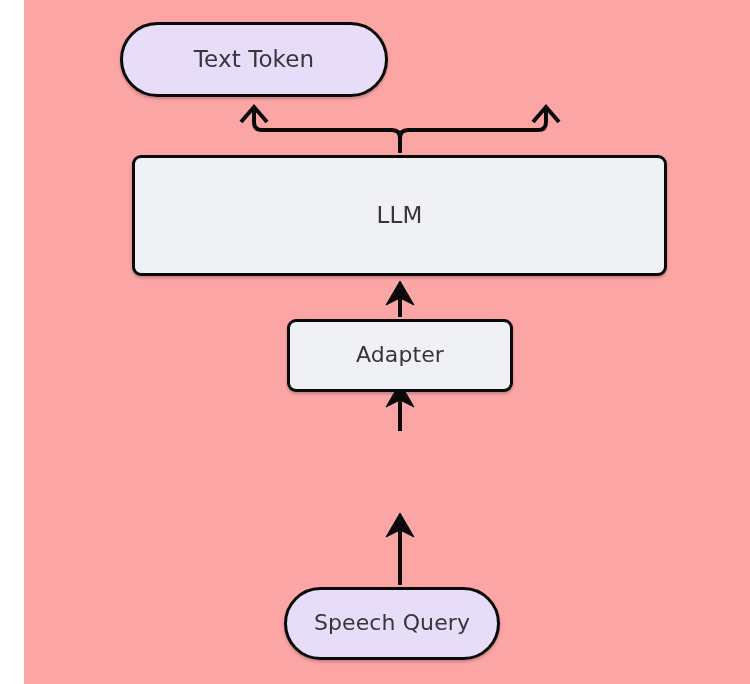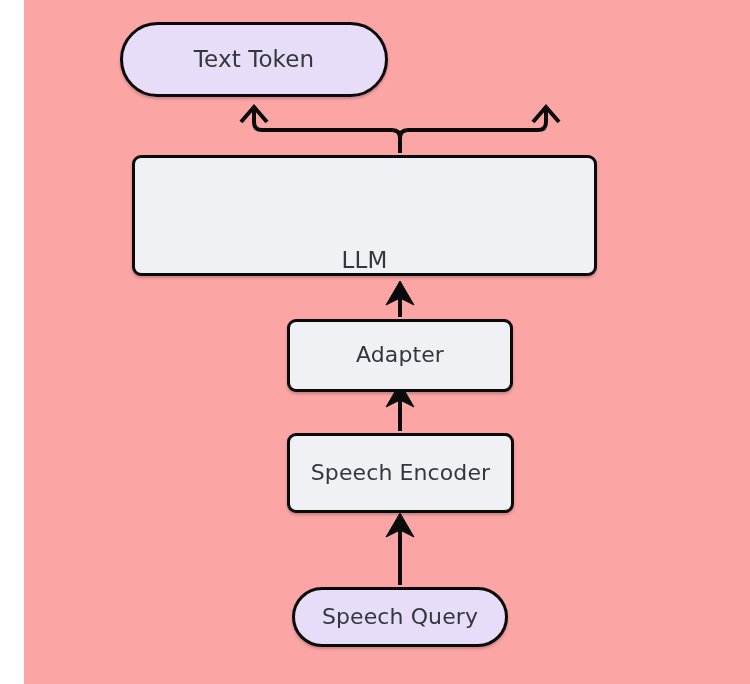--- a/index.html
+++ b/index.html
@@ -46,24 +46,24 @@
     background: #e7ddf8;
   }
   .rect {
     border-radius: 9px;
     background: #eff1f5;
   }
 
   
   #node-text-token   { left: 96px;  top: 22px;  width: 268px; height: 75px; }
   #node-speech-token { left: 395px; top: 22px;  width: 259px; height: 75px; }
-  #node-llm          { left: 108px; top: 155px; width: 465px; height: 121px; align-items: flex-end; }
+  #node-llm          { left: 108px; top: 155px; width: 535px; height: 121px; }
   #node-adapter      { left: 263px; top: 319px; width: 226px; height: 73px;  font-size: 22px; }
   #node-speech-encoder { left: 263px; top: 433px; width: 227px; height: 80px; font-size: 22px; }
-  #node-speech-query { left: 268px; top: 587px; width: 216px; height: 60px;  font-size: 22px; }
+  #node-speech-query { left: 260px; top: 587px; width: 216px; height: 73px;  font-size: 22px; }
 
   
   #connectors {
     position: absolute;
     left: 0;
     top: 0;
     width: 750px;
     height: 684px;
     z-index: 1;
   }
@@ -132,21 +132,18 @@
 
 
   <div class="node rect" id="node-llm">
     <span class="node-label">LLM</span>
   </div>
 
   <div class="node rect" id="node-adapter">
     <span class="node-label">Adapter</span>
   </div>
 
-  <div class="node rect" id="node-speech-encoder">
-    <span class="node-label">Speech Encoder</span>
-  </div>
 
   <div class="node pill" id="node-speech-query">
     <span class="node-label">Speech Query</span>
   </div>
 
 </div>
 
 </body></html>

